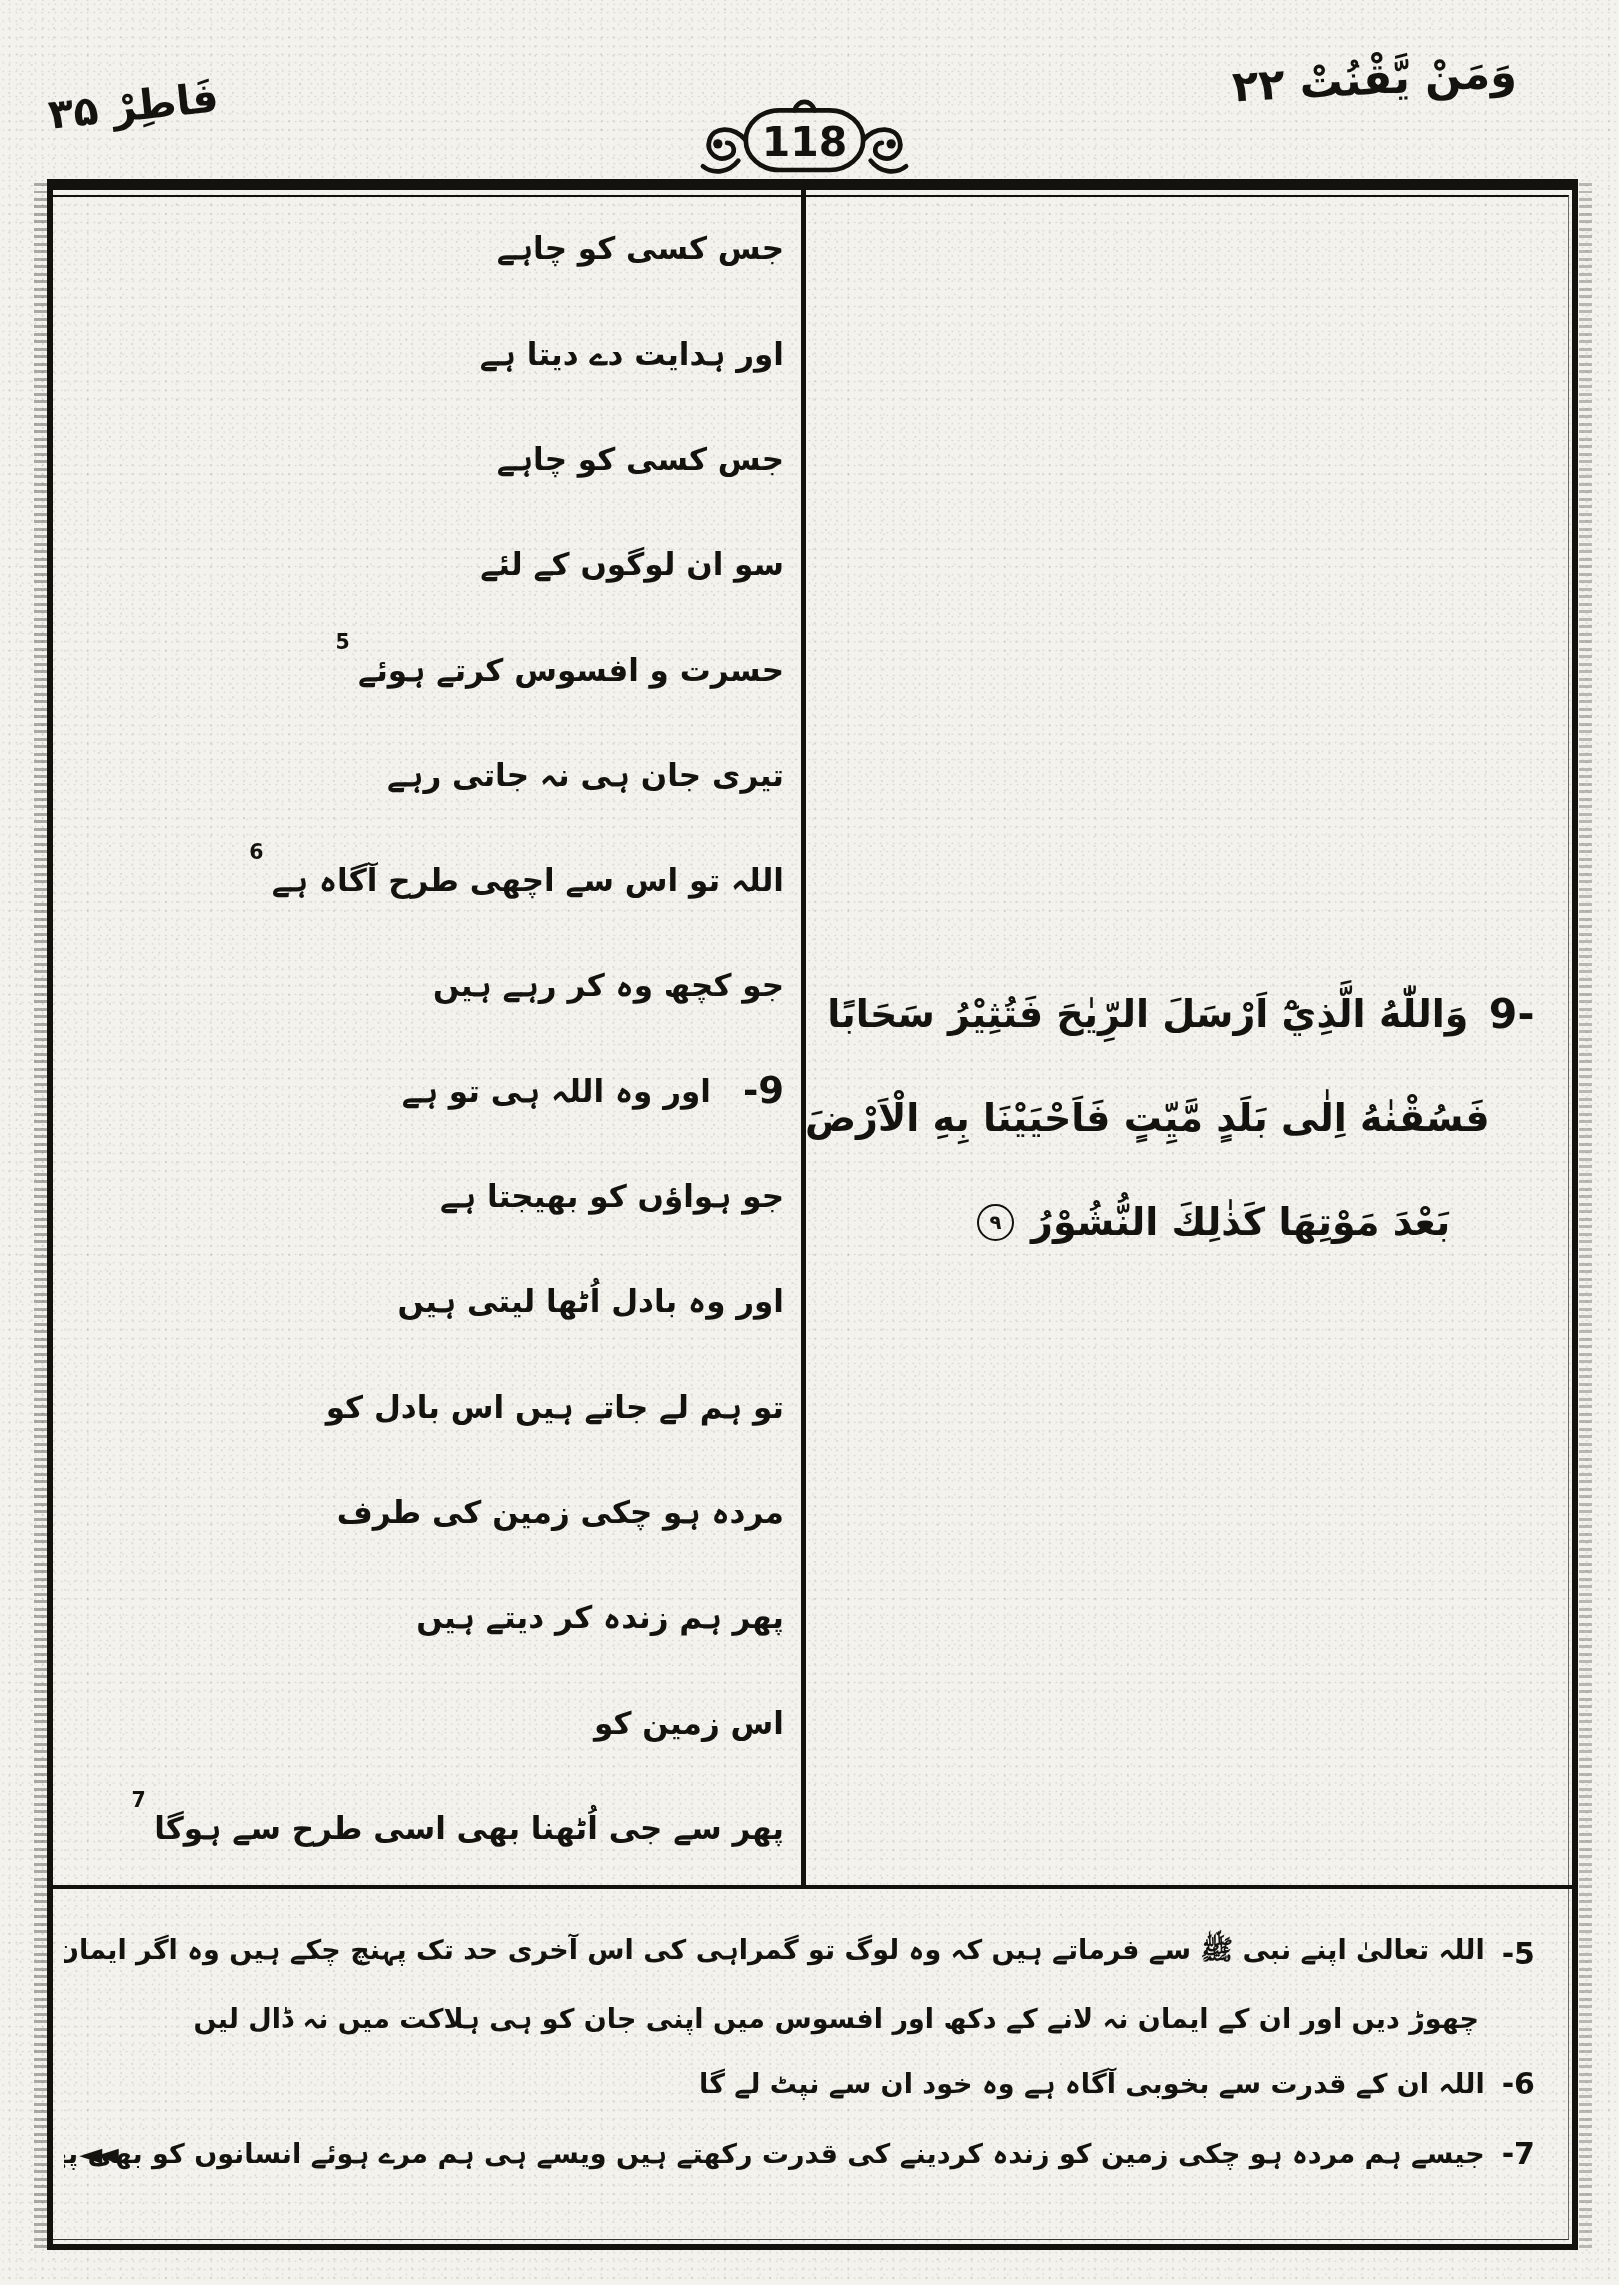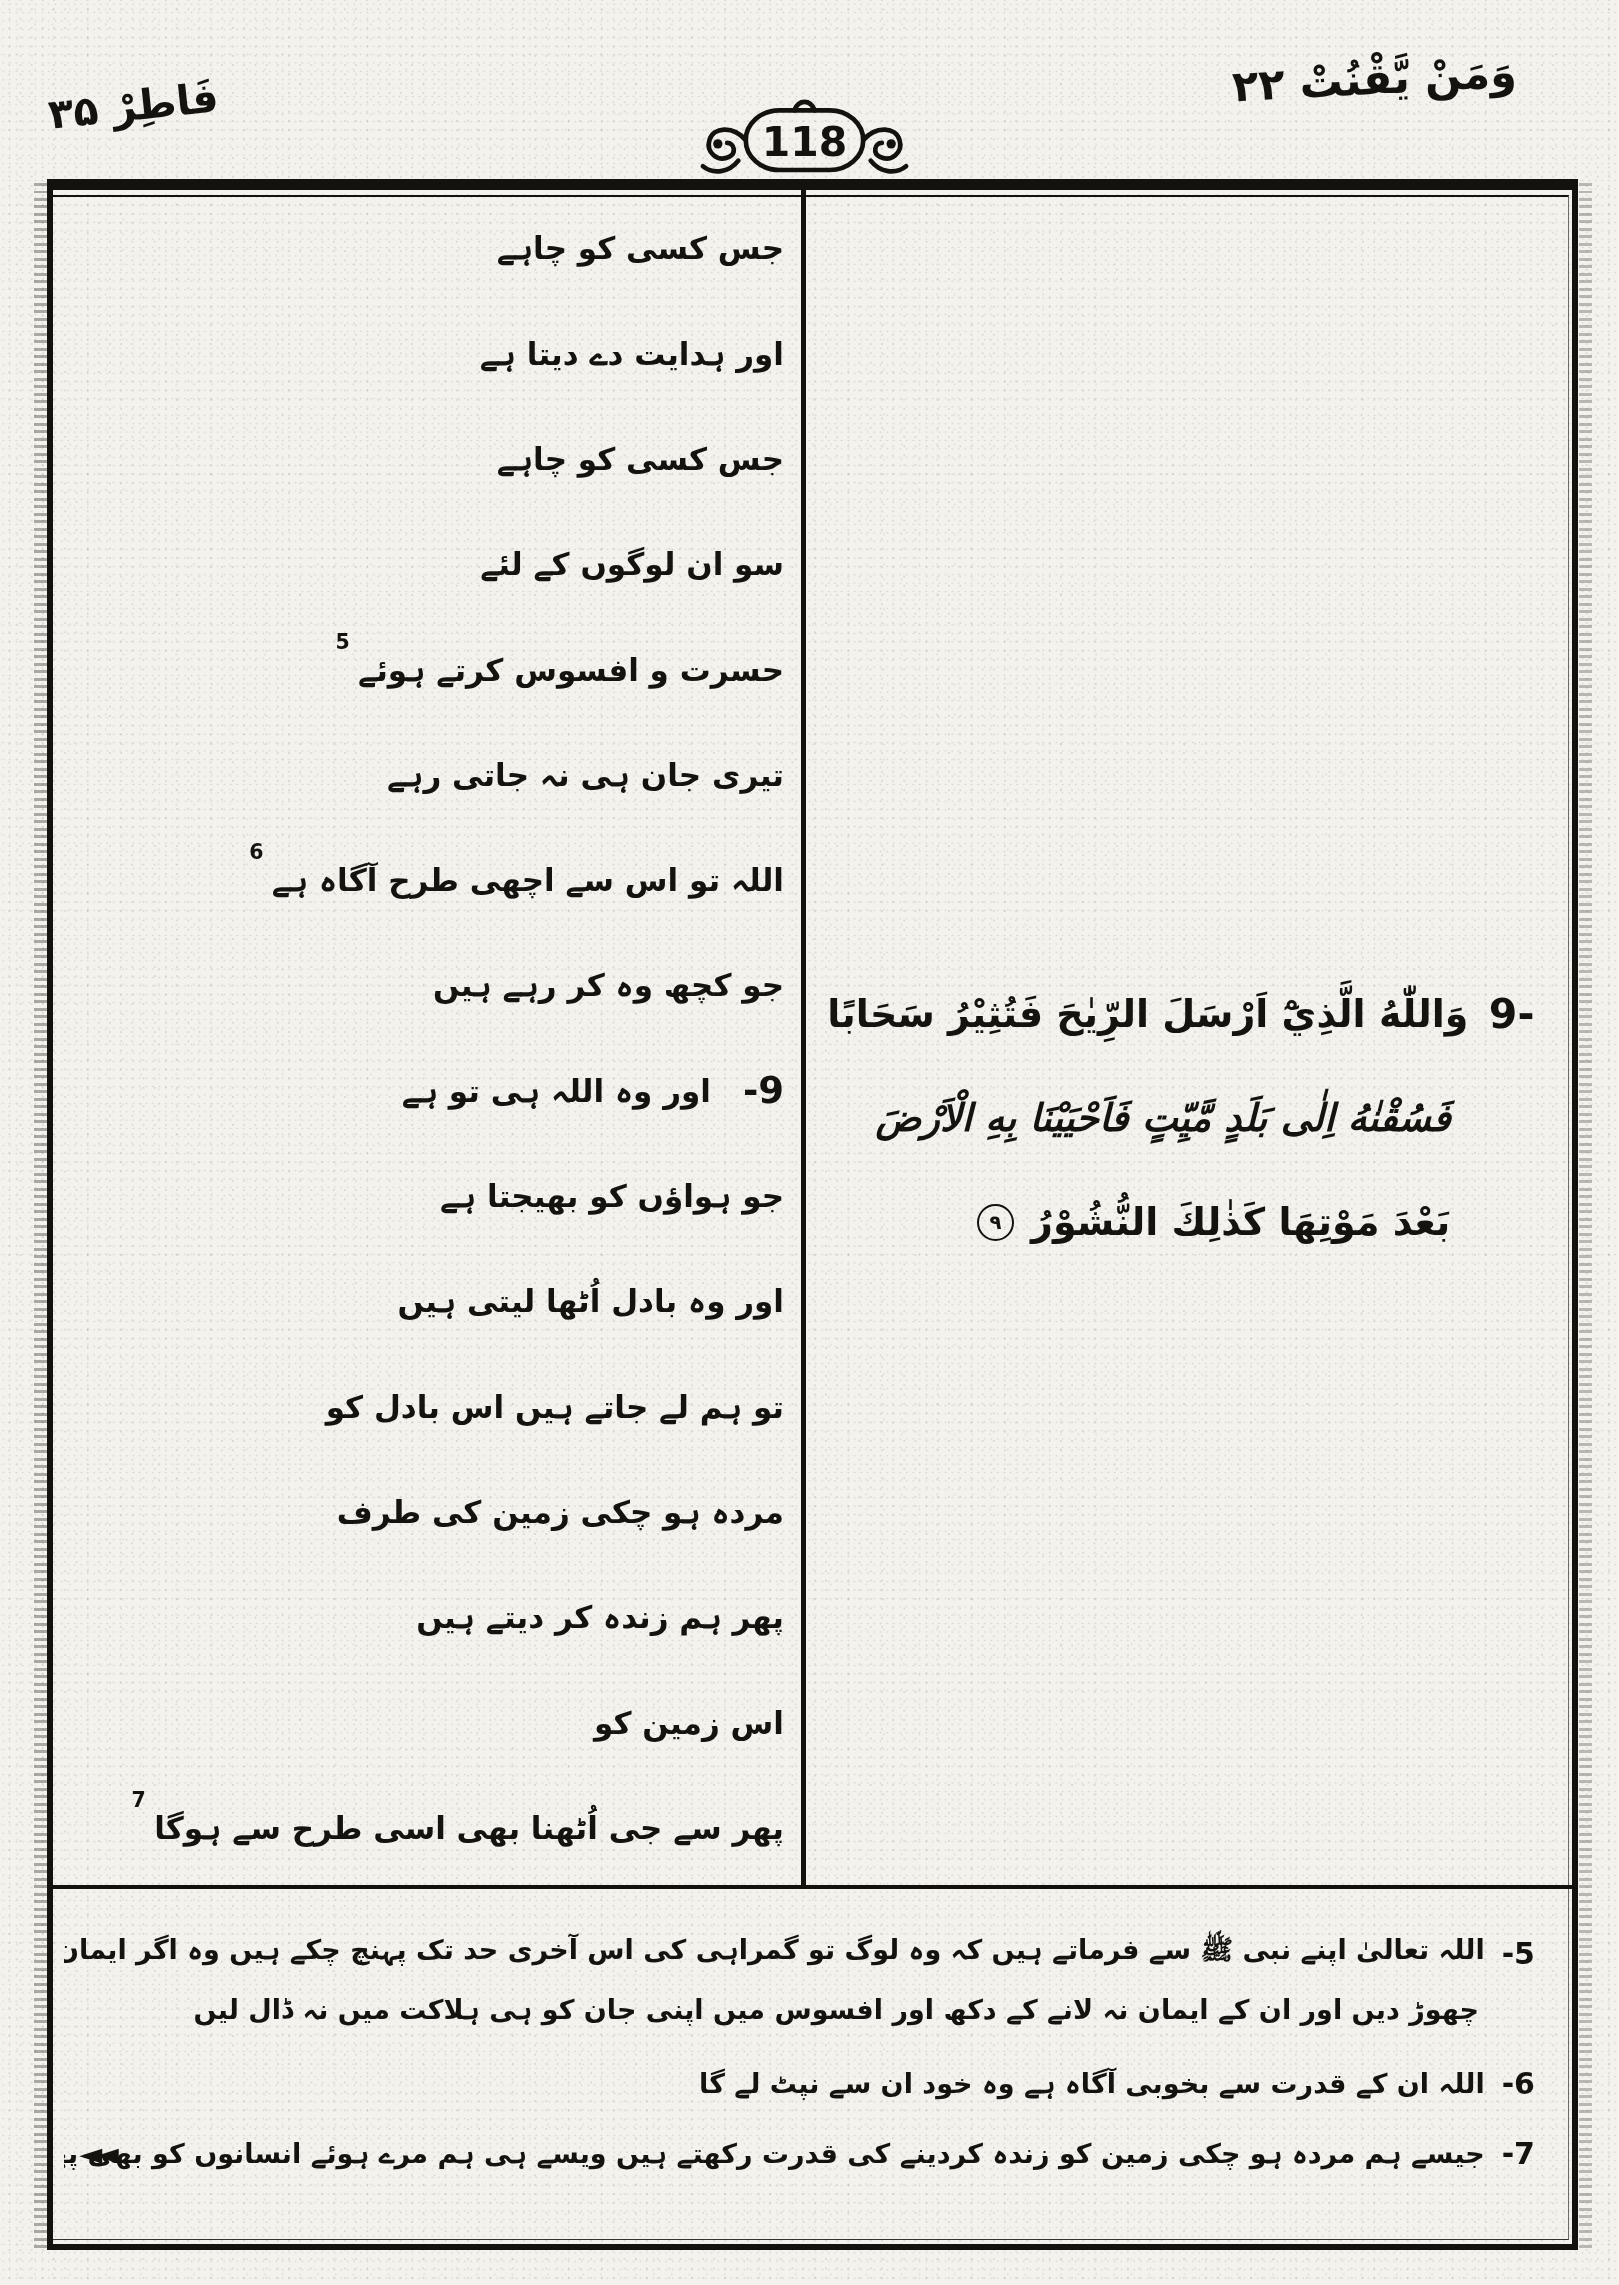--- a/index.html
+++ b/index.html
@@ -70,41 +70,41 @@
   .vnum{font-size:37px;font-weight:700;margin-left:32px;}
   
   .arabic-col{
     position:absolute;left:752px;right:5.6px;top:772px;
   }
   .a-line{
     height:104px;display:flex;align-items:center;direction:rtl;
     font-size:38px;font-weight:700;white-space:nowrap;overflow:hidden;
   }
   .a-line1{justify-content:flex-start;padding-right:32px;}
-  .a-line2{justify-content:center;padding-right:45px;font-style:italic;}
+  .a-line2{justify-content:flex-end;padding-right:45px;}
   .a-line3{justify-content:center;padding-left:56px;}
   .vnum-a{font-size:41px;font-weight:700;margin-left:20.5px;}
   .ayah-circle{
     display:inline-flex;width:37px;height:37px;box-sizing:border-box;
     border:2.8px solid #14120f;border-radius:50%;
     align-items:center;justify-content:center;
     font-size:19.6px;font-weight:700;margin-right:17px;flex:none;
   }
   
   .footnotes{
     position:absolute;left:0;right:0;top:1702px;height:347px;
   }
   .fn-row{
     position:absolute;left:11.2px;right:0;height:58px;
     display:flex;align-items:center;direction:rtl;
     padding-right:37px;font-size:27px;font-weight:600;white-space:nowrap;
     overflow:hidden;
   }
   .fn-row.r0{top:32px;}
-  .fn-row.r1{top:88px;padding-right:93px;}
+  .fn-row.r1{top:97px;padding-right:93px;}
   .fn-row.r2{top:162px;}
   .fn-row.r3{top:232px;}
   .fn-num{font-size:30px;font-weight:700;margin-left:17px;flex:none;}
   .fn-cont-arrows{
     position:absolute;left:15px;top:50%;transform:translateY(-50%);
     font-size:30px;letter-spacing:-6.5px;direction:ltr;font-weight:700;
   }
   svg text{font-family:"DejaVu Sans", sans-serif;}
 </style>
 </head>

